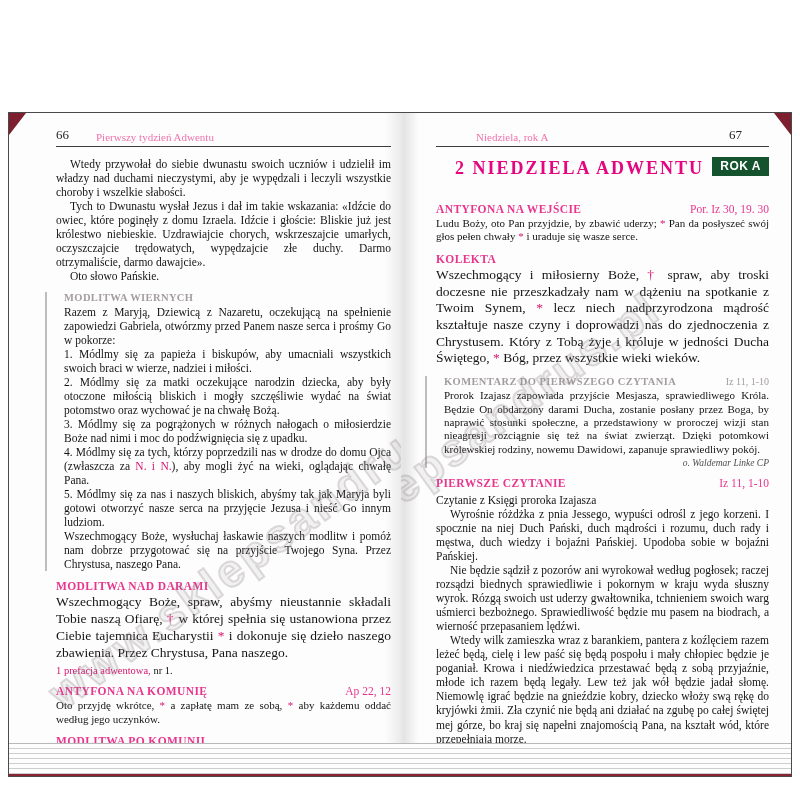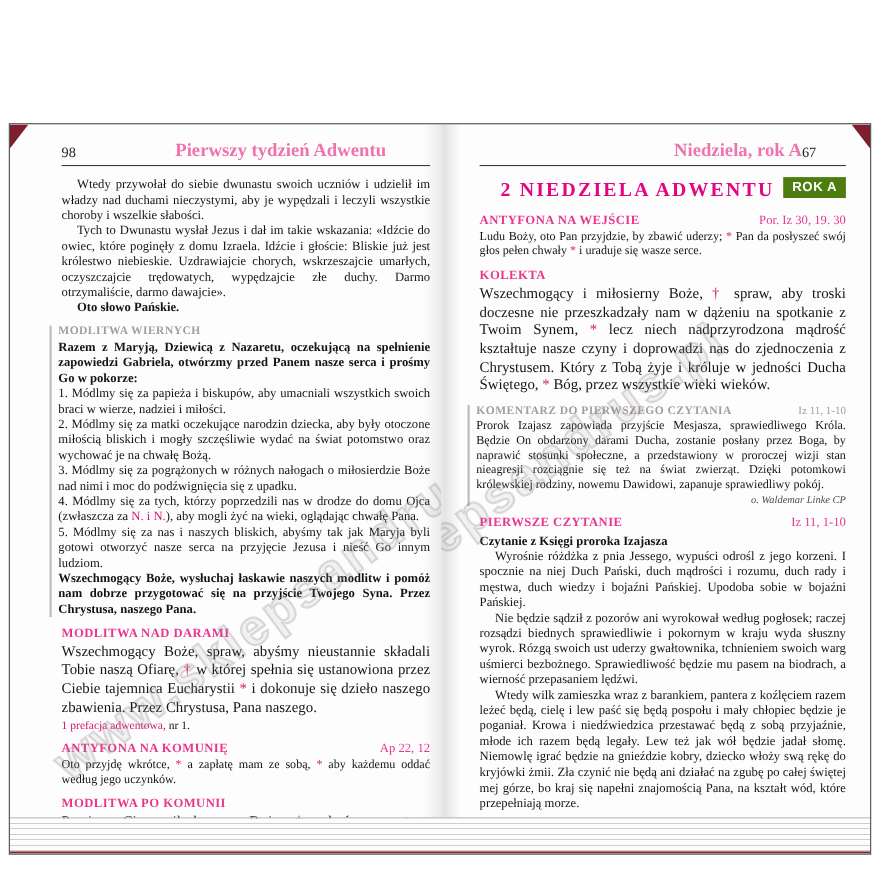--- a/index.html
+++ b/index.html
@@ -15,43 +15,43 @@
   .corner{position:absolute;width:17px;height:22px;background:#7d1f2e;z-index:5;}
   #corner-tl{left:0;top:0;clip-path:polygon(0 0,100% 0,0 100%);}
   #corner-tr{right:0;top:0;clip-path:polygon(0 0,100% 0,100% 100%);}
   #page-stack{position:absolute;left:0;bottom:0;width:100%;height:30px;
       background:repeating-linear-gradient(to bottom,#fdfdfd 0px,#fdfdfd 4px,#cecece 4px,#cecece 5px);
       border-top:1px solid #b9b9b9;border-bottom:2px solid #8a2433;}
   
   .pg-header{display:grid;grid-template-columns:40px 1fr 40px;align-items:end;
              border-bottom:1px solid #3c3c3c;padding-bottom:3px;margin-bottom:10px;}
   .pg-num{font-size:13px;color:#222;}
-  .run-head{font-size:17px;text-align:right;color:#ef73ad;font-weight:bold;}
+  .run-head{font-size:11px;text-align:left;color:#ef73ad;}
   
   .sect{margin-top:9px;}
   .sect-head{display:flex;justify-content:space-between;align-items:flex-start;margin-bottom:2px;}
   .h-pink{font-weight:bold;font-size:11.5px;letter-spacing:.4px;color:#e8368f;}
   .ref-pink{font-size:11.5px;color:#e8368f;}
   .h-gray{font-weight:bold;font-size:10.5px;letter-spacing:.4px;color:#a39d9f;}
   .ref-gray{font-size:10px;color:#a39d9f;}
   
   .body-txt{font-size:11.5px;line-height:1.22;text-align:justify;margin:0;}
   .body-txt.ind{text-indent:14px;}
   .prayer{font-size:13.5px;line-height:1.24;text-align:justify;margin:0;}
   .small-txt{font-size:11px;line-height:1.22;text-align:justify;margin:0;}
-  .bold{font-weight:bold;}
+  .bold{font-weight:normal;}
   .rubric{font-size:10.5px;margin:4px 0 0 0;}
   .accent,.ac{color:#d6156f;}
-  .vrule{border-left:2px solid #bdbdbd;padding-left:6px;margin-left:-11px;}
+  .vrule{border-left:2px solid #bdbdbd;padding-left:17px;margin-left:-11px;}
   .attr-line{font-size:9.5px;font-style:italic;text-align:right;color:#4d4d4d;margin:2px 0 0 0;}
   
-  .title-row{position:relative;margin:4px 0 8px 0;height:26px;}
+  .title-row{position:relative;margin:4px 0 20px 0;height:26px;}
   .title-txt{position:absolute;left:0;right:46px;text-align:center;font-size:18px;font-weight:bold;
              letter-spacing:2px;color:#e40680;top:1px;}
-  .year-badge{position:absolute;right:0;top:0;background:#4d7c0f;color:#ffffff;font-weight:bold;
+  .year-badge{position:absolute;right:0;top:0;background:#14532d;color:#ffffff;font-weight:bold;
               font-size:12px;padding:2px 8px 3px 8px;letter-spacing:.5px;
               font-family:"Liberation Sans",sans-serif;}
   
   .wm{position:absolute;font-family:"Liberation Sans",sans-serif;font-weight:bold;font-size:46px;
       letter-spacing:3px;white-space:nowrap;transform:rotate(-36deg);transform-origin:0 50%;
       color:rgba(150,138,144,0.10);-webkit-text-stroke:2px rgba(134,122,128,0.26);
       pointer-events:none;z-index:2;}
   #wm-left{left:45px;top:558px;}
   #wm-right{left:-172px;top:472px;}
   .mt4{margin-top:4px;}
@@ -61,21 +61,21 @@
 
 <div id="canvas">
   <div id="book">
     <div id="corner-tl" class="corner"></div>
     <div id="corner-tr" class="corner"></div>
 
     <div id="page-left" class="page">
       <div class="wm" id="wm-left">www.sklepsandrus.pl</div>
 
       <div class="pg-header">
-        <div class="pg-num">98</div>
+        <div class="pg-num">66</div>
         <div class="run-head">Pierwszy tydzień Adwentu</div>
         <div></div>
       </div>
 
       <p class="body-txt ind">Wtedy przywołał do siebie dwunastu swoich uczniów i udzielił im władzy nad duchami nieczystymi, aby je wypędzali i leczyli wszystkie choroby i wszelkie słabości.</p>
       <p class="body-txt ind">Tych to Dwunastu wysłał Jezus i dał im takie wskazania: «Idźcie do owiec, które poginęły z domu Izraela. Idźcie i głoście: Bliskie już jest królestwo niebieskie. Uzdrawiajcie chorych, wskrzeszajcie umarłych, oczyszczajcie trędowatych, wypędzajcie złe duchy. Darmo otrzymaliście, darmo dawajcie».</p>
       <p class="body-txt ind bold">Oto słowo Pańskie.</p>
 
       <div class="sect vrule">
         <div class="sect-head">

